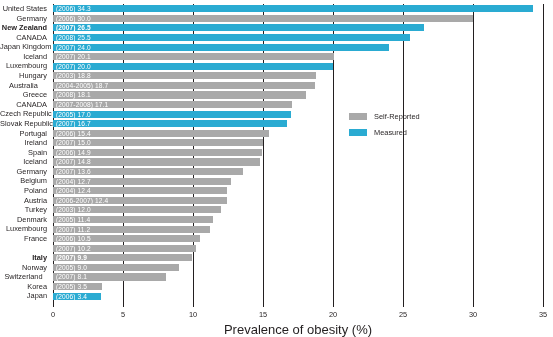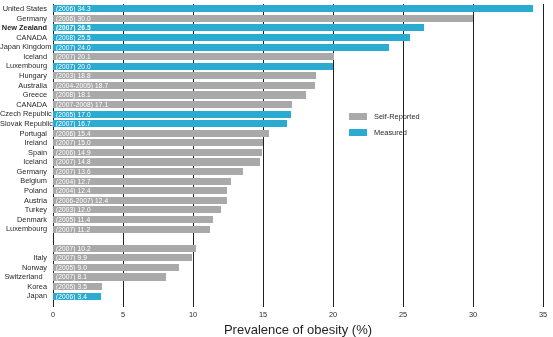--- a/index.html
+++ b/index.html
@@ -151,21 +151,21 @@
         <div class="country-label" style="line-height: 9.58065px;">Luxembourg</div>
         <div class="bar meas" style="width: 280px;"></div>
         <div class="bar-text">(2007) 20.0</div>
       </div>
       <div class="row" style="top: 67.0645px; height: 9.58065px;">
         <div class="country-label" style="line-height: 9.58065px;">Hungary</div>
         <div class="bar self" style="width: 263.2px;"></div>
         <div class="bar-text">(2003) 18.8</div>
       </div>
       <div class="row" style="top: 76.6452px; height: 9.58065px;">
-        <div class="country-label" style="line-height: 9.58065px;">Australia</div>
+        <div class="country-label" style="line-height: 9.58065px; text-align: center;">Australia</div>
         <div class="bar self" style="width: 261.8px;"></div>
         <div class="bar-text">(2004-2005) 18.7</div>
       </div>
       <div class="row" style="top: 86.2258px; height: 9.58065px;">
         <div class="country-label" style="line-height: 9.58065px;">Greece</div>
         <div class="bar self" style="width: 253.4px;"></div>
         <div class="bar-text">(2008) 18.1</div>
       </div>
       <div class="row" style="top: 95.8065px; height: 9.58065px;">
         <div class="country-label" style="line-height: 9.58065px;">CANADA</div>
@@ -230,26 +230,31 @@
       <div class="row" style="top: 210.774px; height: 9.58065px;">
         <div class="country-label" style="line-height: 9.58065px;">Denmark</div>
         <div class="bar self" style="width: 159.6px;"></div>
         <div class="bar-text">(2005) 11.4</div>
       </div>
       <div class="row" style="top: 220.355px; height: 9.58065px;">
         <div class="country-label" style="line-height: 9.58065px;">Luxembourg</div>
         <div class="bar self" style="width: 156.8px;"></div>
         <div class="bar-text">(2007) 11.2</div>
       </div>
+      <div class="row" style="top: 229.935px; height: 9.58065px;">
+        <div class="country-label" style="line-height: 9.58065px;">France</div>
+        <div class="bar self" style="width: 147px;"></div>
+        <div class="bar-text">(2006) 10.5</div>
+      </div>
       <div class="row" style="top: 239.516px; height: 9.58065px;">
         <div class="country-label" style="line-height: 9.58065px; margin-left: 38px;">Sweden</div>
         <div class="bar self" style="width: 142.8px;"></div>
         <div class="bar-text">(2007) 10.2</div>
       </div>
-      <div class="row" style="top: 249.097px; height: 9.58065px;">
+      <div class="row" style="top: 249.097px; height: 9.58065px; font-weight: bold;">
         <div class="country-label" style="line-height: 9.58065px;">Italy</div>
         <div class="bar self" style="width: 138.6px;"></div>
         <div class="bar-text">(2007) 9.9</div>
       </div>
       <div class="row" style="top: 258.677px; height: 9.58065px;">
         <div class="country-label" style="line-height: 9.58065px;">Norway</div>
         <div class="bar self" style="width: 126px;"></div>
         <div class="bar-text">(2005) 9.0</div>
       </div>
       <div class="row" style="top: 268.258px; height: 9.58065px;">

